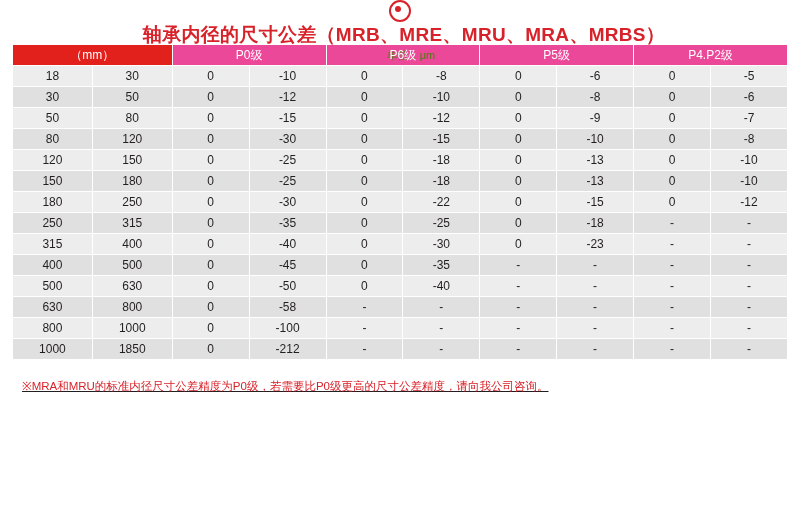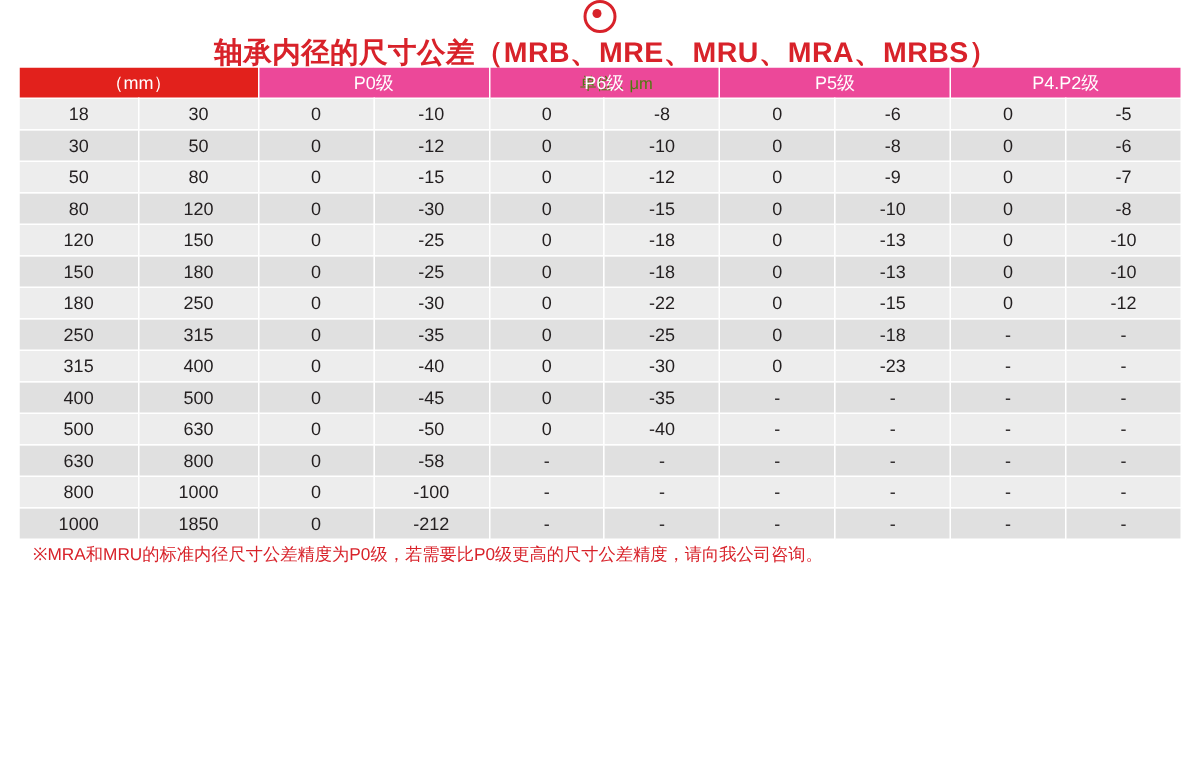--- a/index.html
+++ b/index.html
@@ -99,22 +99,23 @@
   }
   .band-a td { background: #ededed; }
   .band-b td { background: #e0e0e0; }
 
   
   col.c-d  { width: 54px; }
   col.c-v  { width: 52px; }
 
   
   .notes {
-    margin-top: 0;
+    margin-top: 16px;
     padding-left: 10px;
+    text-decoration: underline;
   }
   .note {
     color: #d8222a;
     font-size: 11.5px;
     line-height: 20px;
     white-space: nowrap;
   }
 </style>
 </head>
 <body>

